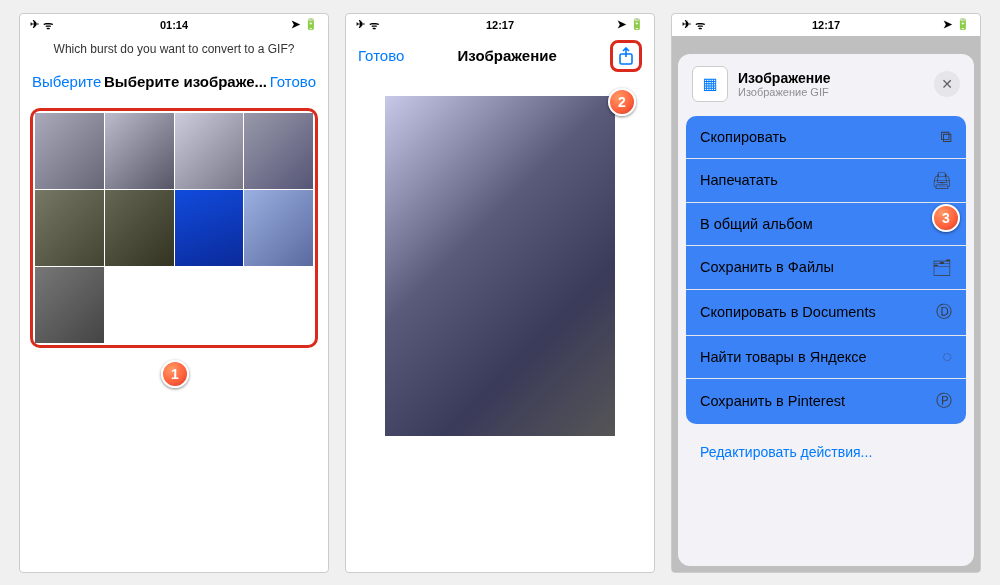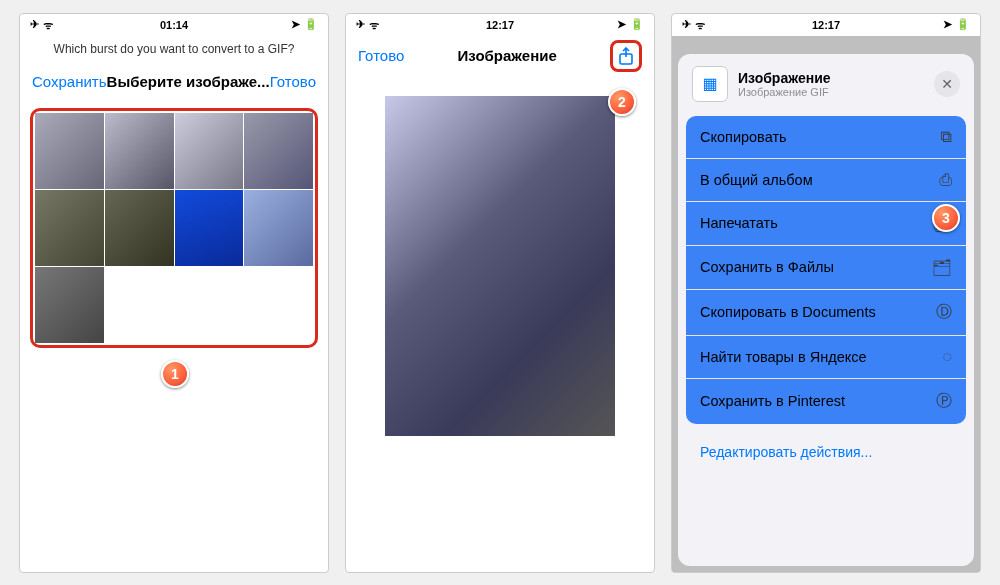--- a/index.html
+++ b/index.html
@@ -104,21 +104,21 @@
       <span>ᯤ</span>
     </div>
     <span class="sb-time">01:14</span>
     <div class="sb-right">
       <span>➤</span>
       <span>🔋</span>
     </div>
   </div>
   <div class="subheader">Which burst do you want to convert to a GIF?</div>
   <div class="navbar">
-    <span class="nav-left">Сохранить</span>
+    <span class="nav-left">Выберите</span>
     <span class="nav-title">Выберите изображе...</span>
     <span class="nav-right">Готово</span>
   </div>
   <div class="grid-area">
     <div class="grid" id="grid1">
         <div class="thumb" style="background: linear-gradient(135deg, rgb(170, 170, 187), rgb(102, 102, 119));"></div>
         <div class="thumb" style="background: linear-gradient(135deg, rgb(187, 187, 204), rgb(85, 85, 102));"></div>
         <div class="thumb" style="background: linear-gradient(135deg, rgb(204, 204, 221), rgb(119, 119, 136));"></div>
         <div class="thumb" style="background: linear-gradient(135deg, rgb(153, 153, 170), rgb(85, 85, 119));"></div>
         <div class="thumb" style="background: linear-gradient(135deg, rgb(119, 119, 102), rgb(68, 68, 51));"></div>
@@ -183,28 +183,28 @@
       <div class="close-circ">
         <span>✕</span>
       </div>
     </div>
     <div class="action-list" id="actions-top">
         <div class="action">
           <span>Скопировать</span>
           <span class="ico">⧉</span>
         </div>
         <div class="action">
+          <span>Напечатать</span>
+          <span class="ico">🖨</span>
+        </div>
+        <div class="action">
           <span>В общий альбом</span>
           <span class="ico">⎙</span>
         </div>
         <div class="action">
-          <span>Напечатать</span>
-          <span class="ico">🖨</span>
-        </div>
-        <div class="action">
           <span>Сохранить в Файлы</span>
           <span class="ico">🗂</span>
         </div>
         <div class="action">
           <span>Скопировать в Documents</span>
           <span class="ico">Ⓓ</span>
         </div>
         <div class="action">
           <span>Найти товары в Яндексе</span>
           <span class="ico">◌</span>

